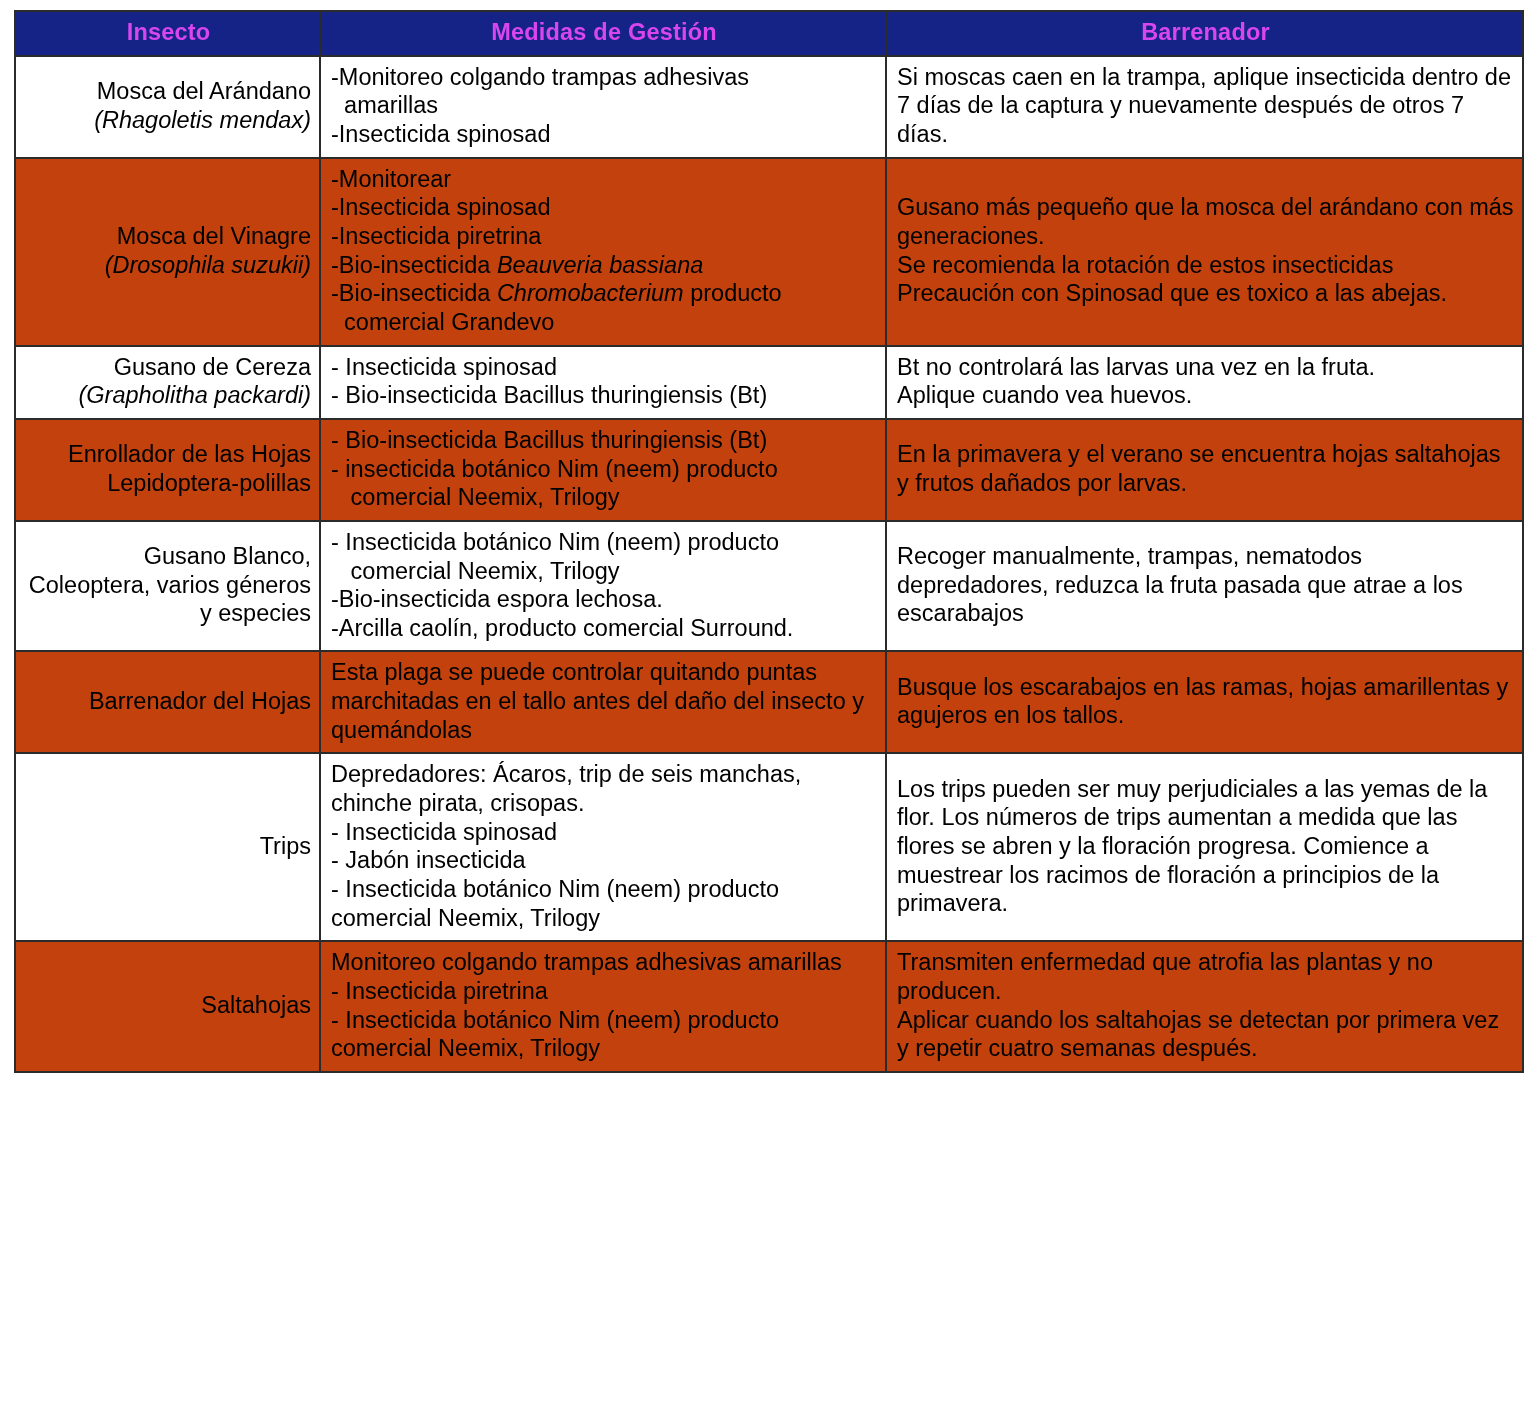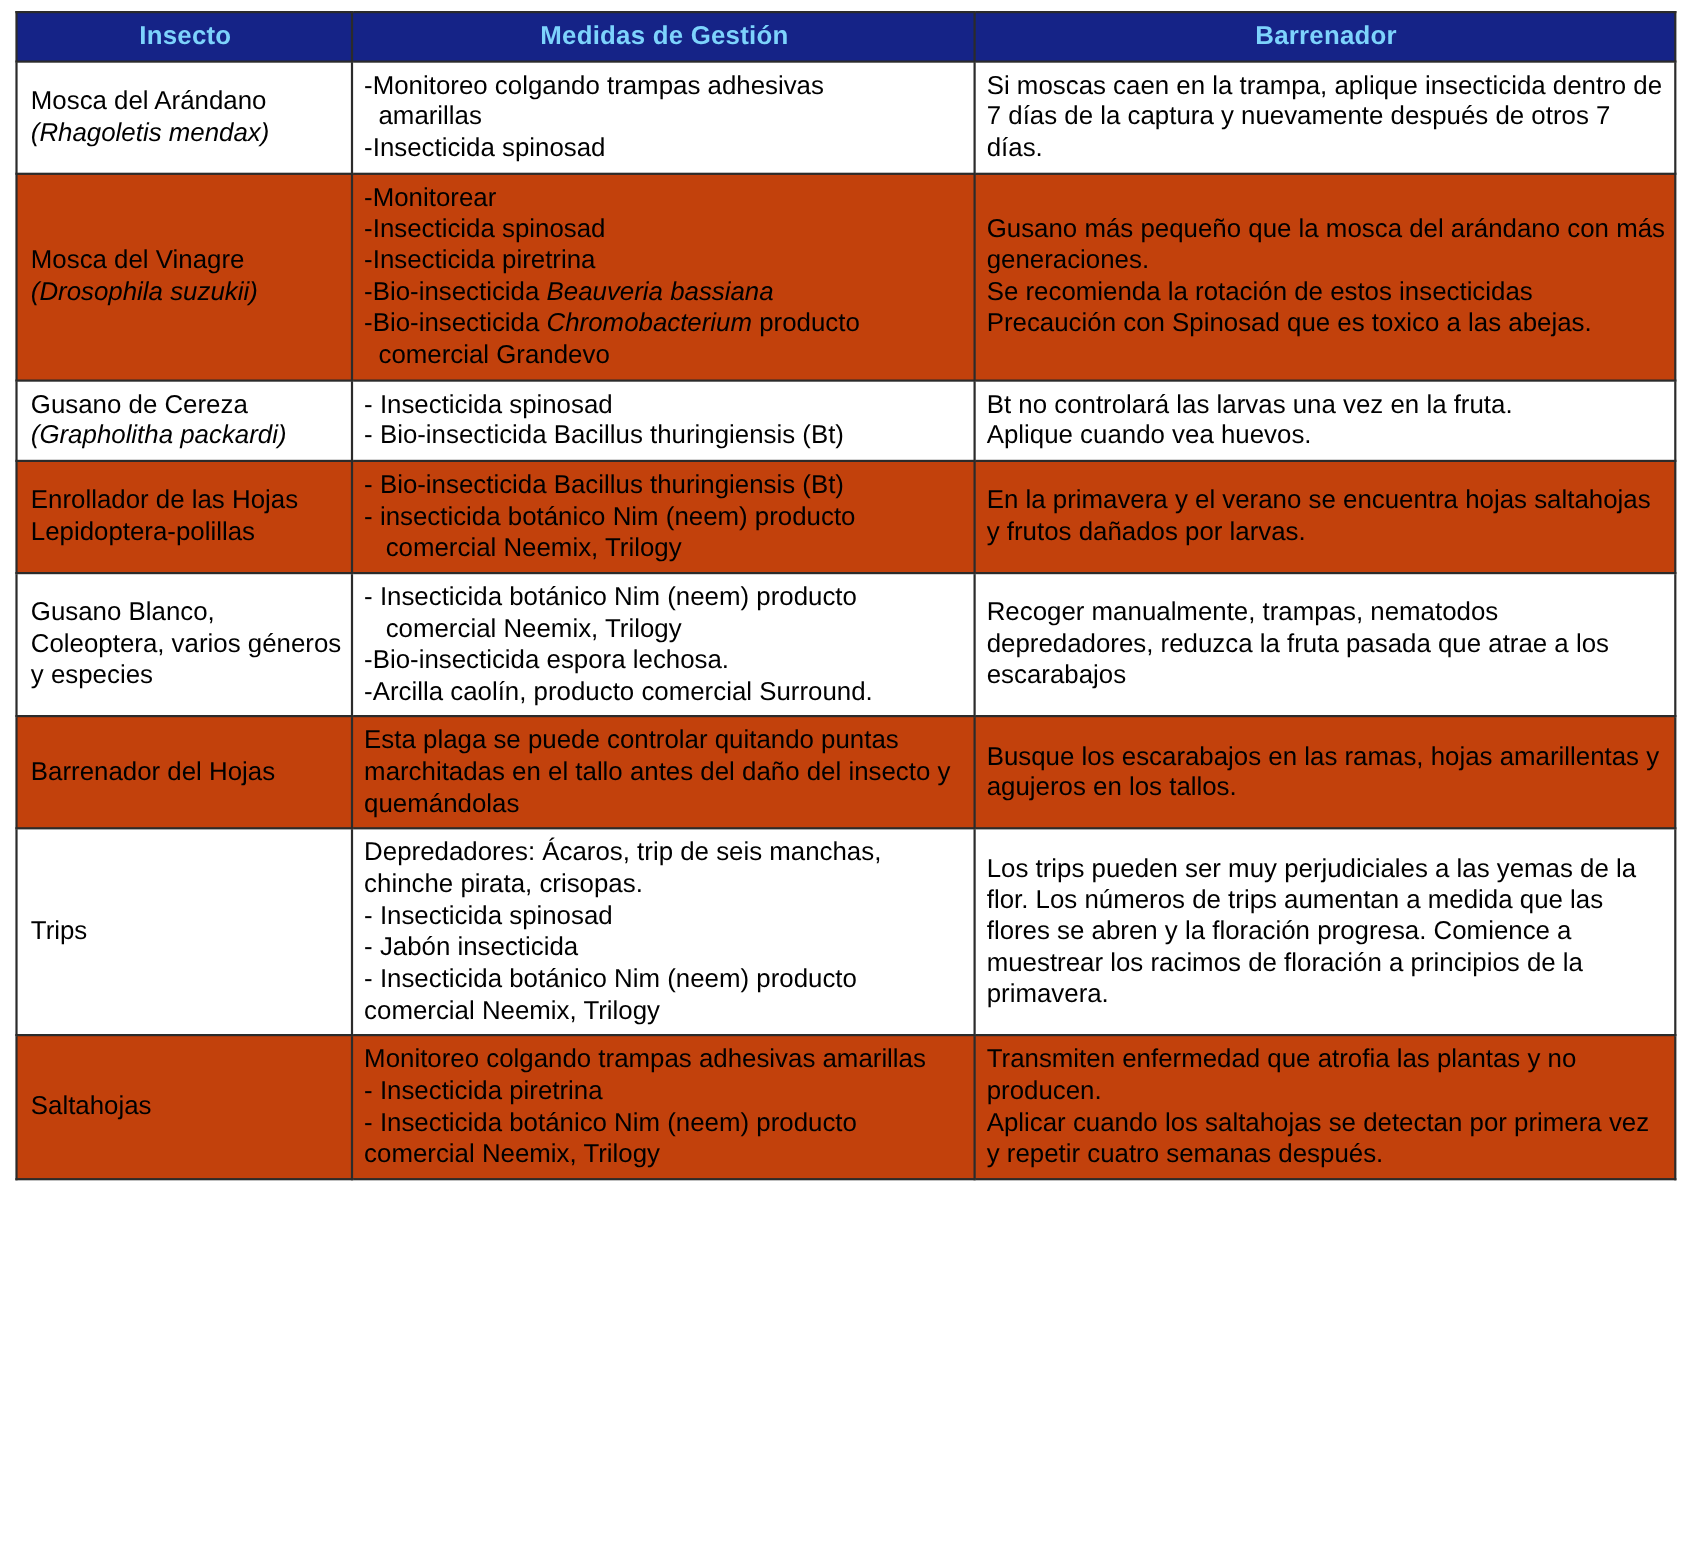--- a/index.html
+++ b/index.html
@@ -30,35 +30,36 @@
   }
   table.data-table td, table.data-table th {
     border: 2px solid #2b2b2b;
     vertical-align: middle;
     padding: 6px 8px 8px 10px;
     font-size: 23.5px;
     line-height: 1.22;
   }
   thead th {
     background: #152387;
-    color: #7dd3fc;
+    color: #d946ef;
     font-weight: bold;
     text-align: center;
     font-size: 25px;
     padding: 10px 6px 12px 6px;
     letter-spacing: 0.2px;
   }
   col.c1 { width: 305px; }
   col.c2 { width: 566px; }
   col.c3 { width: 637px; }
   tbody tr.alt td {
     background: #c2410c;
   }
   tbody tr td:first-child {
     padding-left: 12px;
+    text-align: right;
   }
   .cell-line {
     white-space: pre-wrap;
   }
   .ital {
     font-style: italic;
   }
 </style>
 </head>
 <body>

